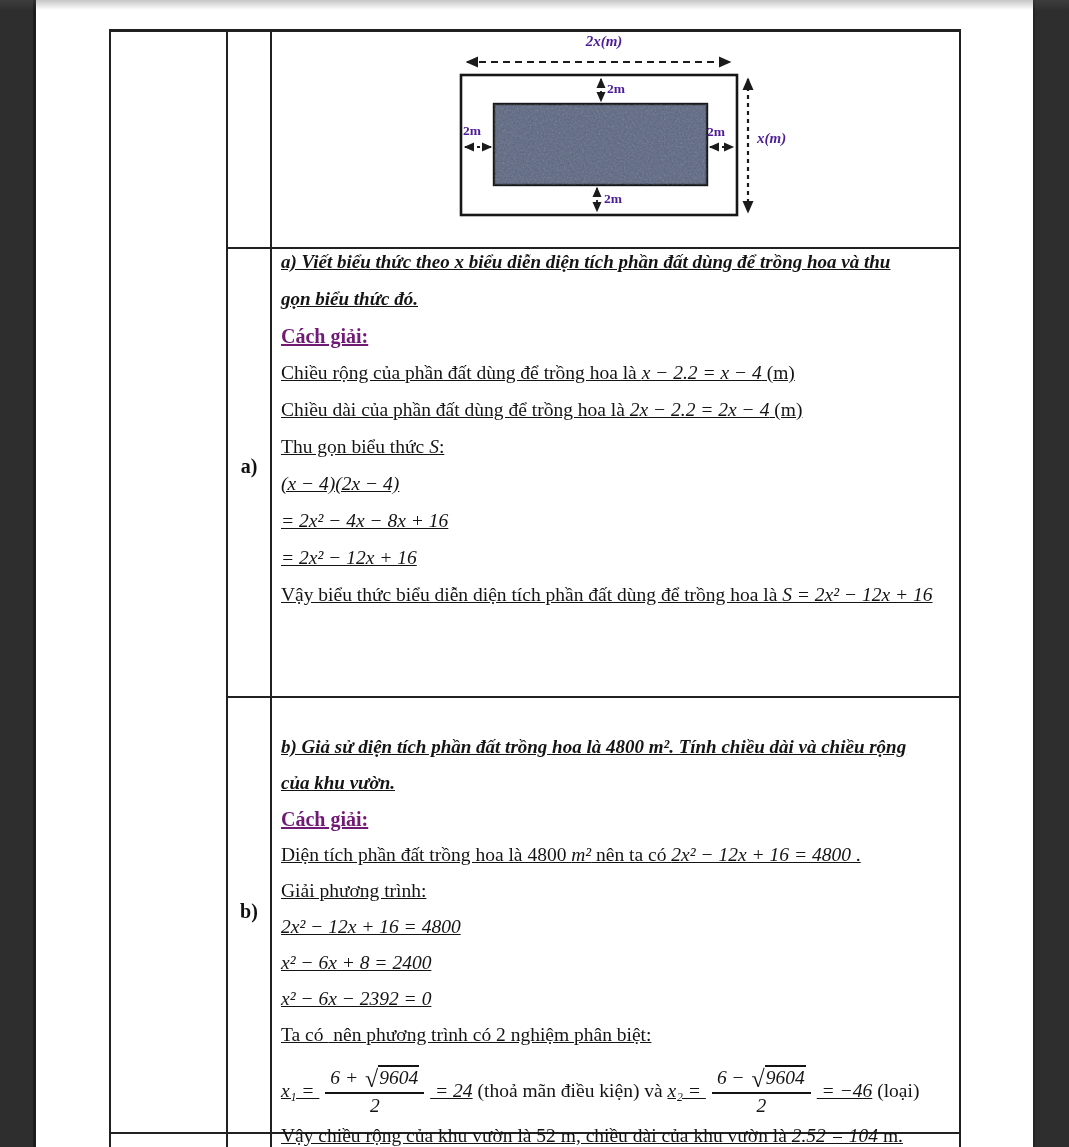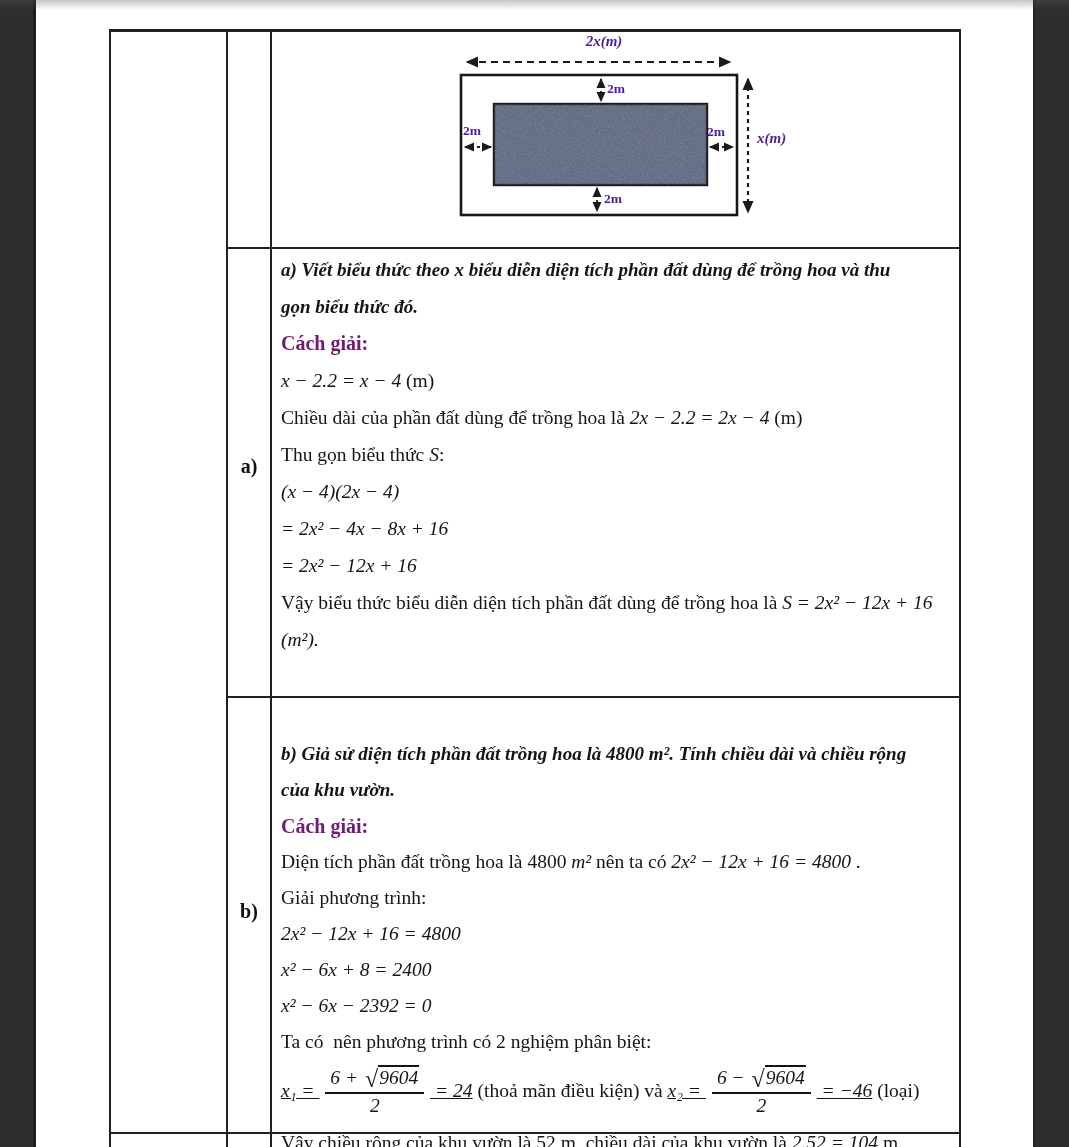--- a/index.html
+++ b/index.html
@@ -17,21 +17,21 @@
   
   .vline { position:absolute; width:2px; background:#212121; }
   .hline { position:absolute; height:2px; background:#212121; }
 
   
   .row-label { position:absolute; left:227px; width:44px; text-align:center;
                font-weight:bold; font-size:20px; color:#111; }
 
   
   .textcol { position:absolute; left:281px; width:677px; }
-  .tline { display:flex; align-items:center; white-space:pre; height:37px; font-size:19.5px; }
+  .tline { display:flex; white-space:pre; height:37px; font-size:19.5px;text-decoration:underline; }
   .rowb .tline { height:36px; }
   .tline.bi { font-weight:bold; font-style:italic; font-size:19px; }
   .tline.red { color:#701a75; font-weight:bold; font-size:20px; }
   .seg.mt { font-style:italic; }
   .tline.disp { font-style:italic; }
 
   
   .fline { display:flex; align-items:center; white-space:pre; height:62px; font-size:19.5px; }
   .fline .mt { font-style:italic;text-decoration:underline; }
   .frac { display:inline-flex; flex-direction:column; align-items:center; margin:0 6px; }
@@ -98,28 +98,27 @@
     <div class="dlabel" style="left:33px; top:93px;">2m</div>
     <div class="dlabel" style="left:277px; top:94px;">2m</div>
     <div class="dlabel" style="left:174px; top:161px;">2m</div>
   </div>
 
   <div class="row-label" style="top:455px;">a)</div>
   <div class="textcol rowa" style="top:251px;">
       <div class="tline bi"><span class="seg ">a) Viết biểu thức theo x biểu diễn diện tích phần đất dùng để trồng hoa và thu</span></div>
       <div class="tline bi"><span class="seg ">gọn biểu thức đó.</span></div>
       <div class="tline red"><span class="seg ">Cách giải:</span></div>
-      <div class="tline "><span class="seg mt">x − 2.2 = x − 4</span><span class="seg "> (m)</span></div>
+      <div class="tline "><span class="seg ">Chiều rộng của phần đất dùng để trồng hoa là </span><span class="seg mt">x − 2.2 = x − 4</span><span class="seg "> (m)</span></div>
       <div class="tline "><span class="seg ">Chiều dài của phần đất dùng để trồng hoa là </span><span class="seg mt">2x − 2.2 = 2x − 4</span><span class="seg "> (m)</span></div>
       <div class="tline "><span class="seg ">Thu gọn biểu thức </span><span class="seg mt">S</span><span class="seg ">:</span></div>
       <div class="tline disp"><span class="seg mt">(x − 4)(2x − 4)</span></div>
       <div class="tline disp"><span class="seg mt">= 2x² − 4x − 8x + 16</span></div>
       <div class="tline disp"><span class="seg mt">= 2x² − 12x + 16</span></div>
       <div class="tline "><span class="seg ">Vậy biểu thức biểu diễn diện tích phần đất dùng để trồng hoa là </span><span class="seg mt">S = 2x² − 12x + 16</span></div>
-      <div class="tline "><span class="seg mt">(m²).</span></div>
     </div>
 
   <div class="row-label" style="top:900px;">b)</div>
   <div class="textcol rowb" style="top:736px;">
     <div>
         <div class="tline bi"><span class="seg ">b) Giả sử diện tích phần đất trồng hoa là 4800 m². Tính chiều dài và chiều rộng</span></div>
         <div class="tline bi"><span class="seg ">của khu vườn.</span></div>
         <div class="tline red"><span class="seg ">Cách giải:</span></div>
         <div class="tline "><span class="seg ">Diện tích phần đất trồng hoa là 4800 </span><span class="seg mt">m²</span><span class="seg "> nên ta có </span><span class="seg mt">2x² − 12x + 16 = 4800</span><span class="seg "> .</span></div>
         <div class="tline "><span class="seg ">Giải phương trình:</span></div>

